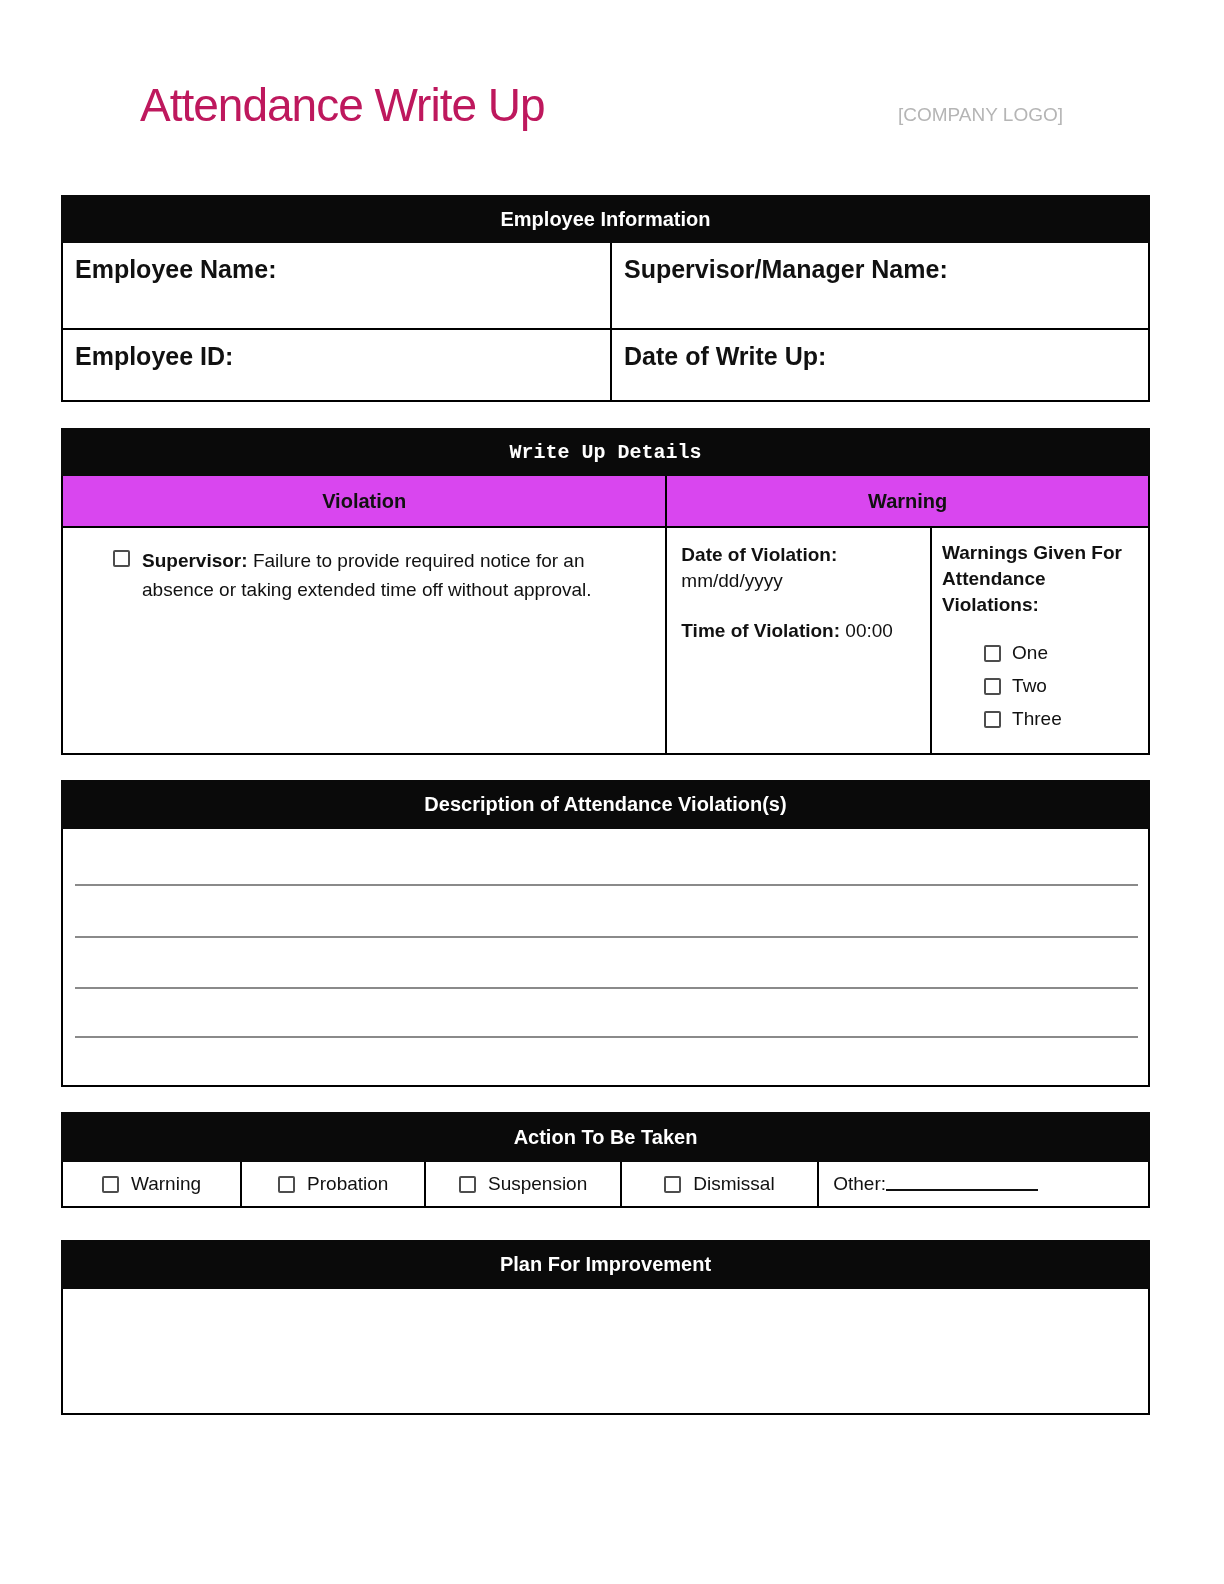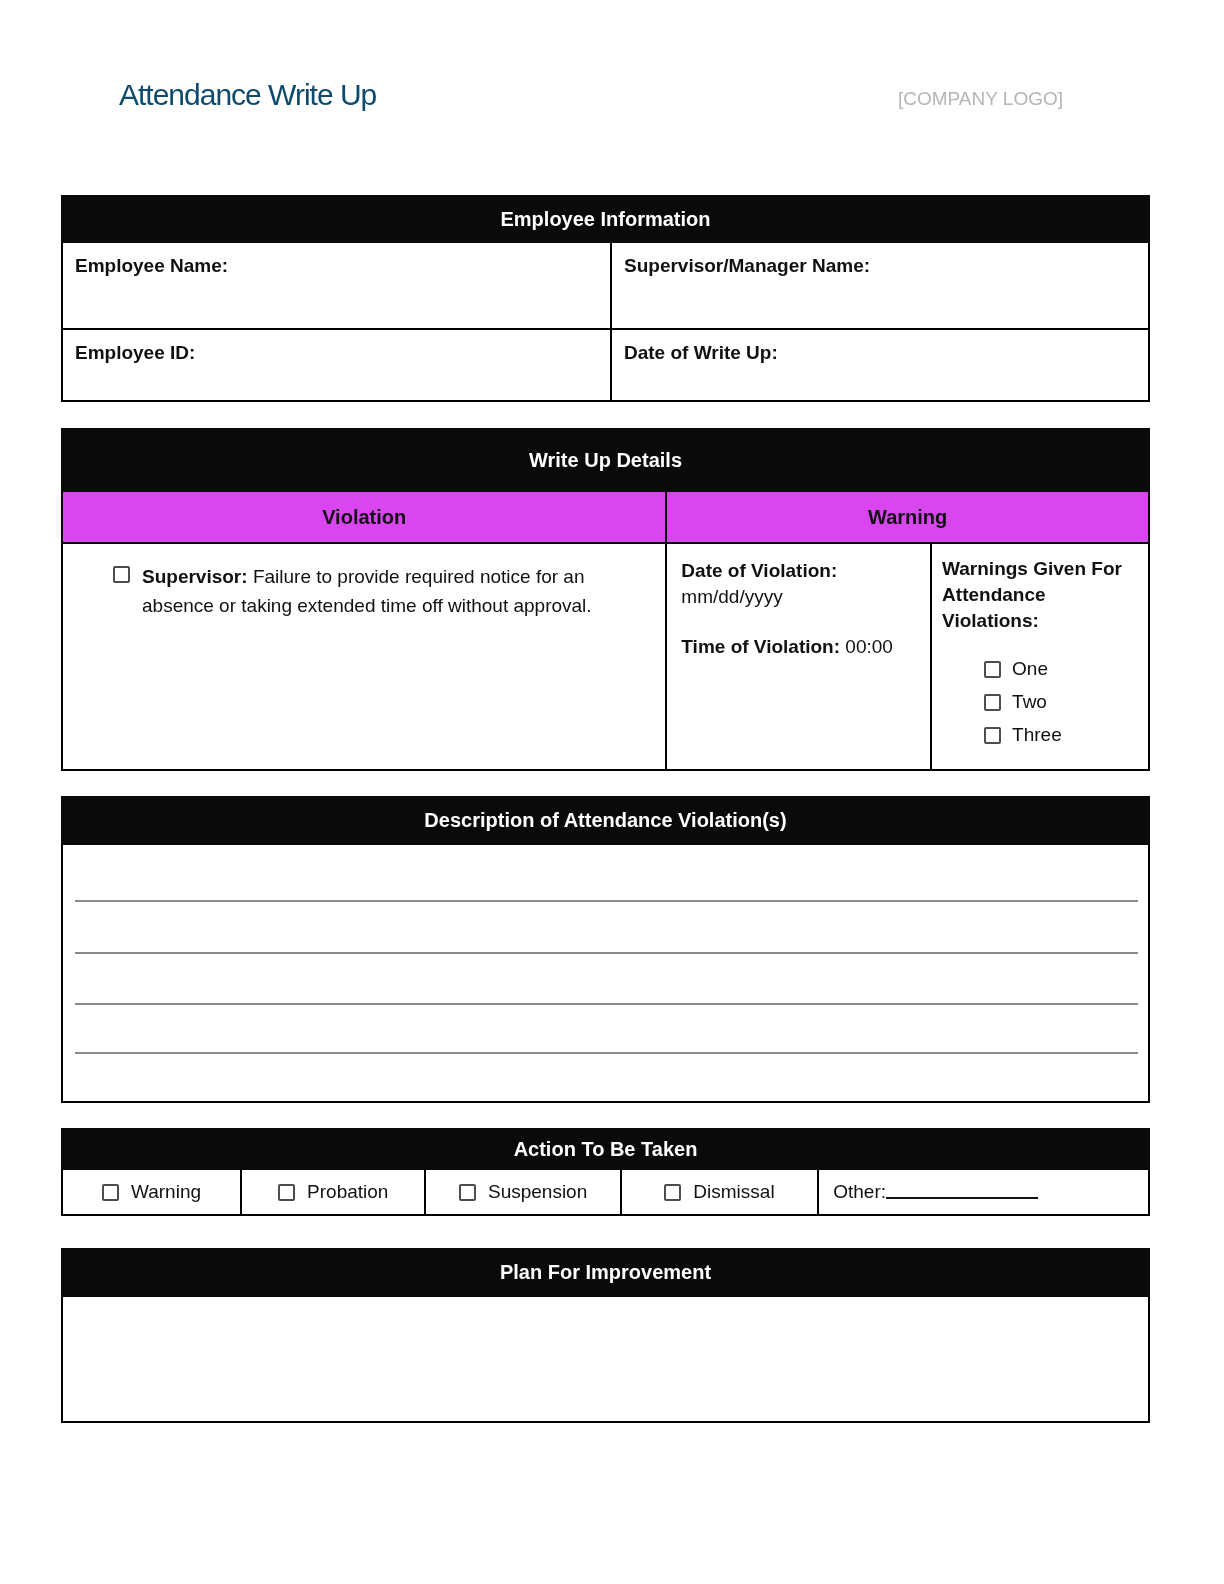--- a/index.html
+++ b/index.html
@@ -14,25 +14,25 @@
 
   
   .doc-header {
     height: 195px;
     display: flex;
     justify-content: space-between;
     align-items: baseline;
     padding-top: 78px;
   }
   .doc-title {
-    margin-left: 58px;
-    font-size: 30px;
+    margin-left: 79px;
+    font-size: 46px;
     font-weight: 400;
     letter-spacing: -1px;
-    color: #0c4a6e;
+    color: #be185d;
   }
   .logo-placeholder {
     margin-right: 87px;
     font-size: 19px;
     color: #b5b5b5;
     font-weight: 400;
     margin-left: 24px;
   }
 
   
@@ -47,27 +47,27 @@
     justify-content: center;
   }
 
   
   .emp-table { margin-top: 0; }
   .emp-table .bar { height: 48px; }
   .emp-grid { border: 2px solid #000; border-top: none; }
   .emp-row { display: flex; }
   .emp-row.r1 { height: 87px; border-bottom: 2px solid #000; }
   .emp-row.r2 { height: 70px; }
-  .emp-cell { width: 50.6%; padding: 12px 0 0 12px; font-size: 19px; font-weight: 700; }
+  .emp-cell { width: 50.6%; padding: 12px 0 0 12px; font-size: 25px; font-weight: 700; }
   .emp-cell.left { border-right: 2px solid #000; }
   .emp-cell.right { width: 49.4%; }
 
   
   .wud { margin-top: 26px; }
-  .wud .bar { height: 64px; }
+  .wud .bar { height: 48px; font-family: Liberation Mono, monospace; }
   .wud-sub { display: flex; border: 2px solid #000; border-top: none; height: 52px; }
   .wud-sub .sub-cell {
     background: #d946ef;
     font-size: 20px; font-weight: 700;
     display: flex; align-items: center; justify-content: center;
   }
   .sub-violation { width: 55.7%; border-right: 2px solid #000; }
   .sub-warning { width: 44.3%; }
   .wud-body { display: flex; border: 2px solid #000; border-top: none; height: 227px; }
   .cell-violation { width: 55.7%; border-right: 2px solid #000; padding: 18px 20px 0 50px; }
@@ -106,21 +106,21 @@
     height: 258px;
   }
   .desc-line {
     position: absolute;
     left: 12px; right: 10px;
     border-top: 2px solid #8a8a8a;
   }
 
   
   .action { margin-top: 25px; }
-  .action .bar { height: 42px; }
+  .action .bar { height: 50px; }
   .action-row { display: flex; border: 2px solid #000; border-top: none; height: 46px; }
   .action-cell {
     display: flex; align-items: center; justify-content: center;
     border-right: 2px solid #000;
     font-size: 19px;
   }
   .action-cell .label { margin-left: 12px; }
   .ac-1 { width: 16.5%; }
   .ac-2 { width: 17.0%; }
   .ac-3 { width: 18.0%; }

